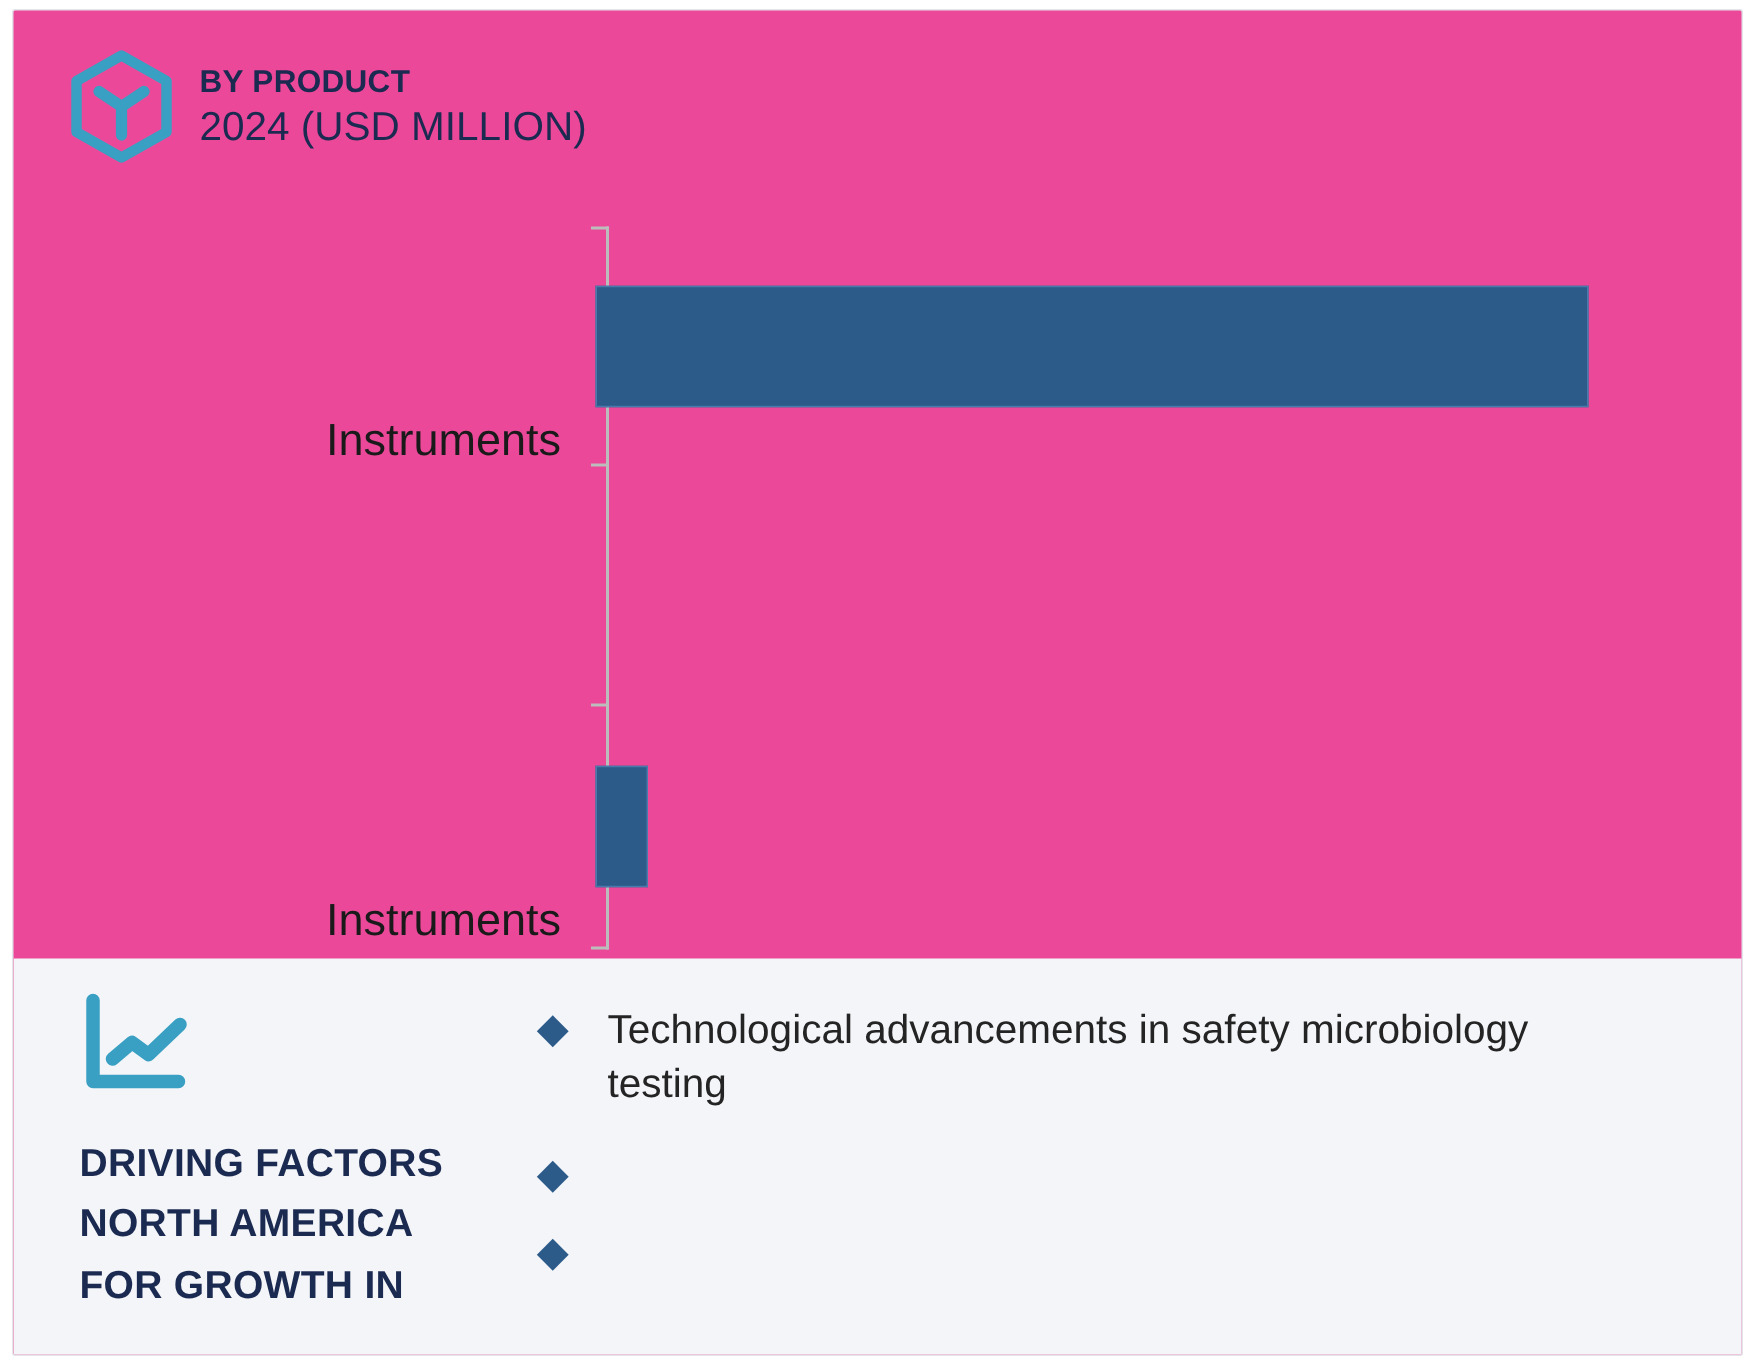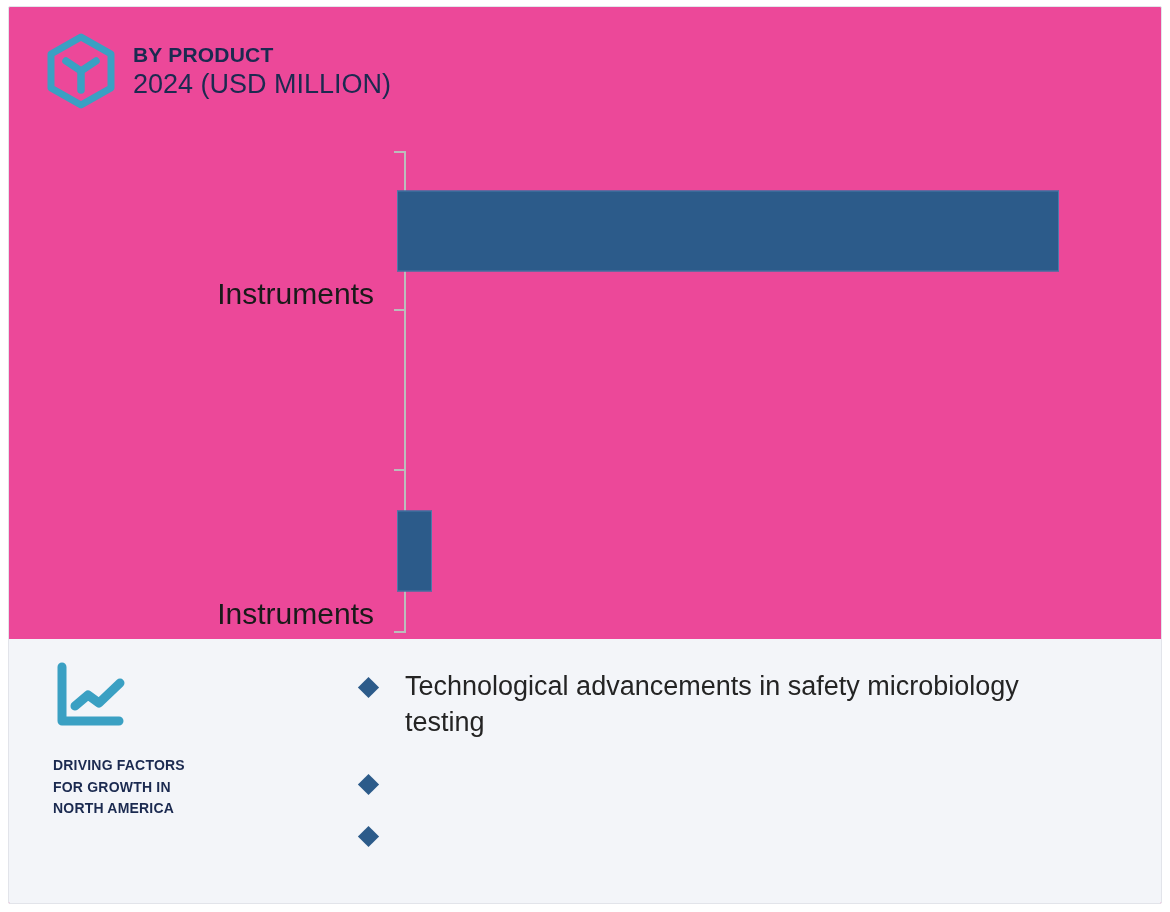--- a/index.html
+++ b/index.html
@@ -155,21 +155,21 @@
     top: 22px;
     width: 262px;
   }
   .trend-icon {
     width: 74px;
     height: 70px;
     display: block;
     margin-bottom: 24px;
   }
   .panel-heading {
-    font-size: 14px;
+    font-size: 26px;
     font-weight: bold;
     color: #1b2a50;
     line-height: 1.55;
     letter-spacing: 0.2px;
   }
   .panel-heading .ln { display: block; }
 
   .bullets {
     position: absolute;
     left: 352px;
@@ -253,22 +253,22 @@
       <span class="trend-icon">
         <svg viewBox="0 0 74 70" width="74" height="70" aria-hidden="true">
           <g stroke="#3aa0c3" stroke-width="9" stroke-linecap="round" fill="none">
             <polyline points="9,6 9,60 66,60" stroke-linejoin="round"></polyline>
             <polyline points="22,45 35,34 46,42 67,22" stroke-linejoin="round"></polyline>
           </g>
         </svg>
       </span>
       <div class="panel-heading">
         <span class="ln">DRIVING FACTORS</span>
+        <span class="ln">NORTH AMERICA</span>
         <span class="ln">FOR GROWTH IN</span>
-        <span class="ln">NORTH AMERICA</span>
       </div>
     </div>
 
     <div class="bullets">
       <div class="bullet">
         <span class="diamond" style="background: rgb(44, 91, 138);"></span>
         <span class="bullet-text">Technological advancements in safety microbiology testing</span>
       </div>
       <div class="bullet">
         <span class="diamond" style="background: rgb(44, 91, 138);"></span>

